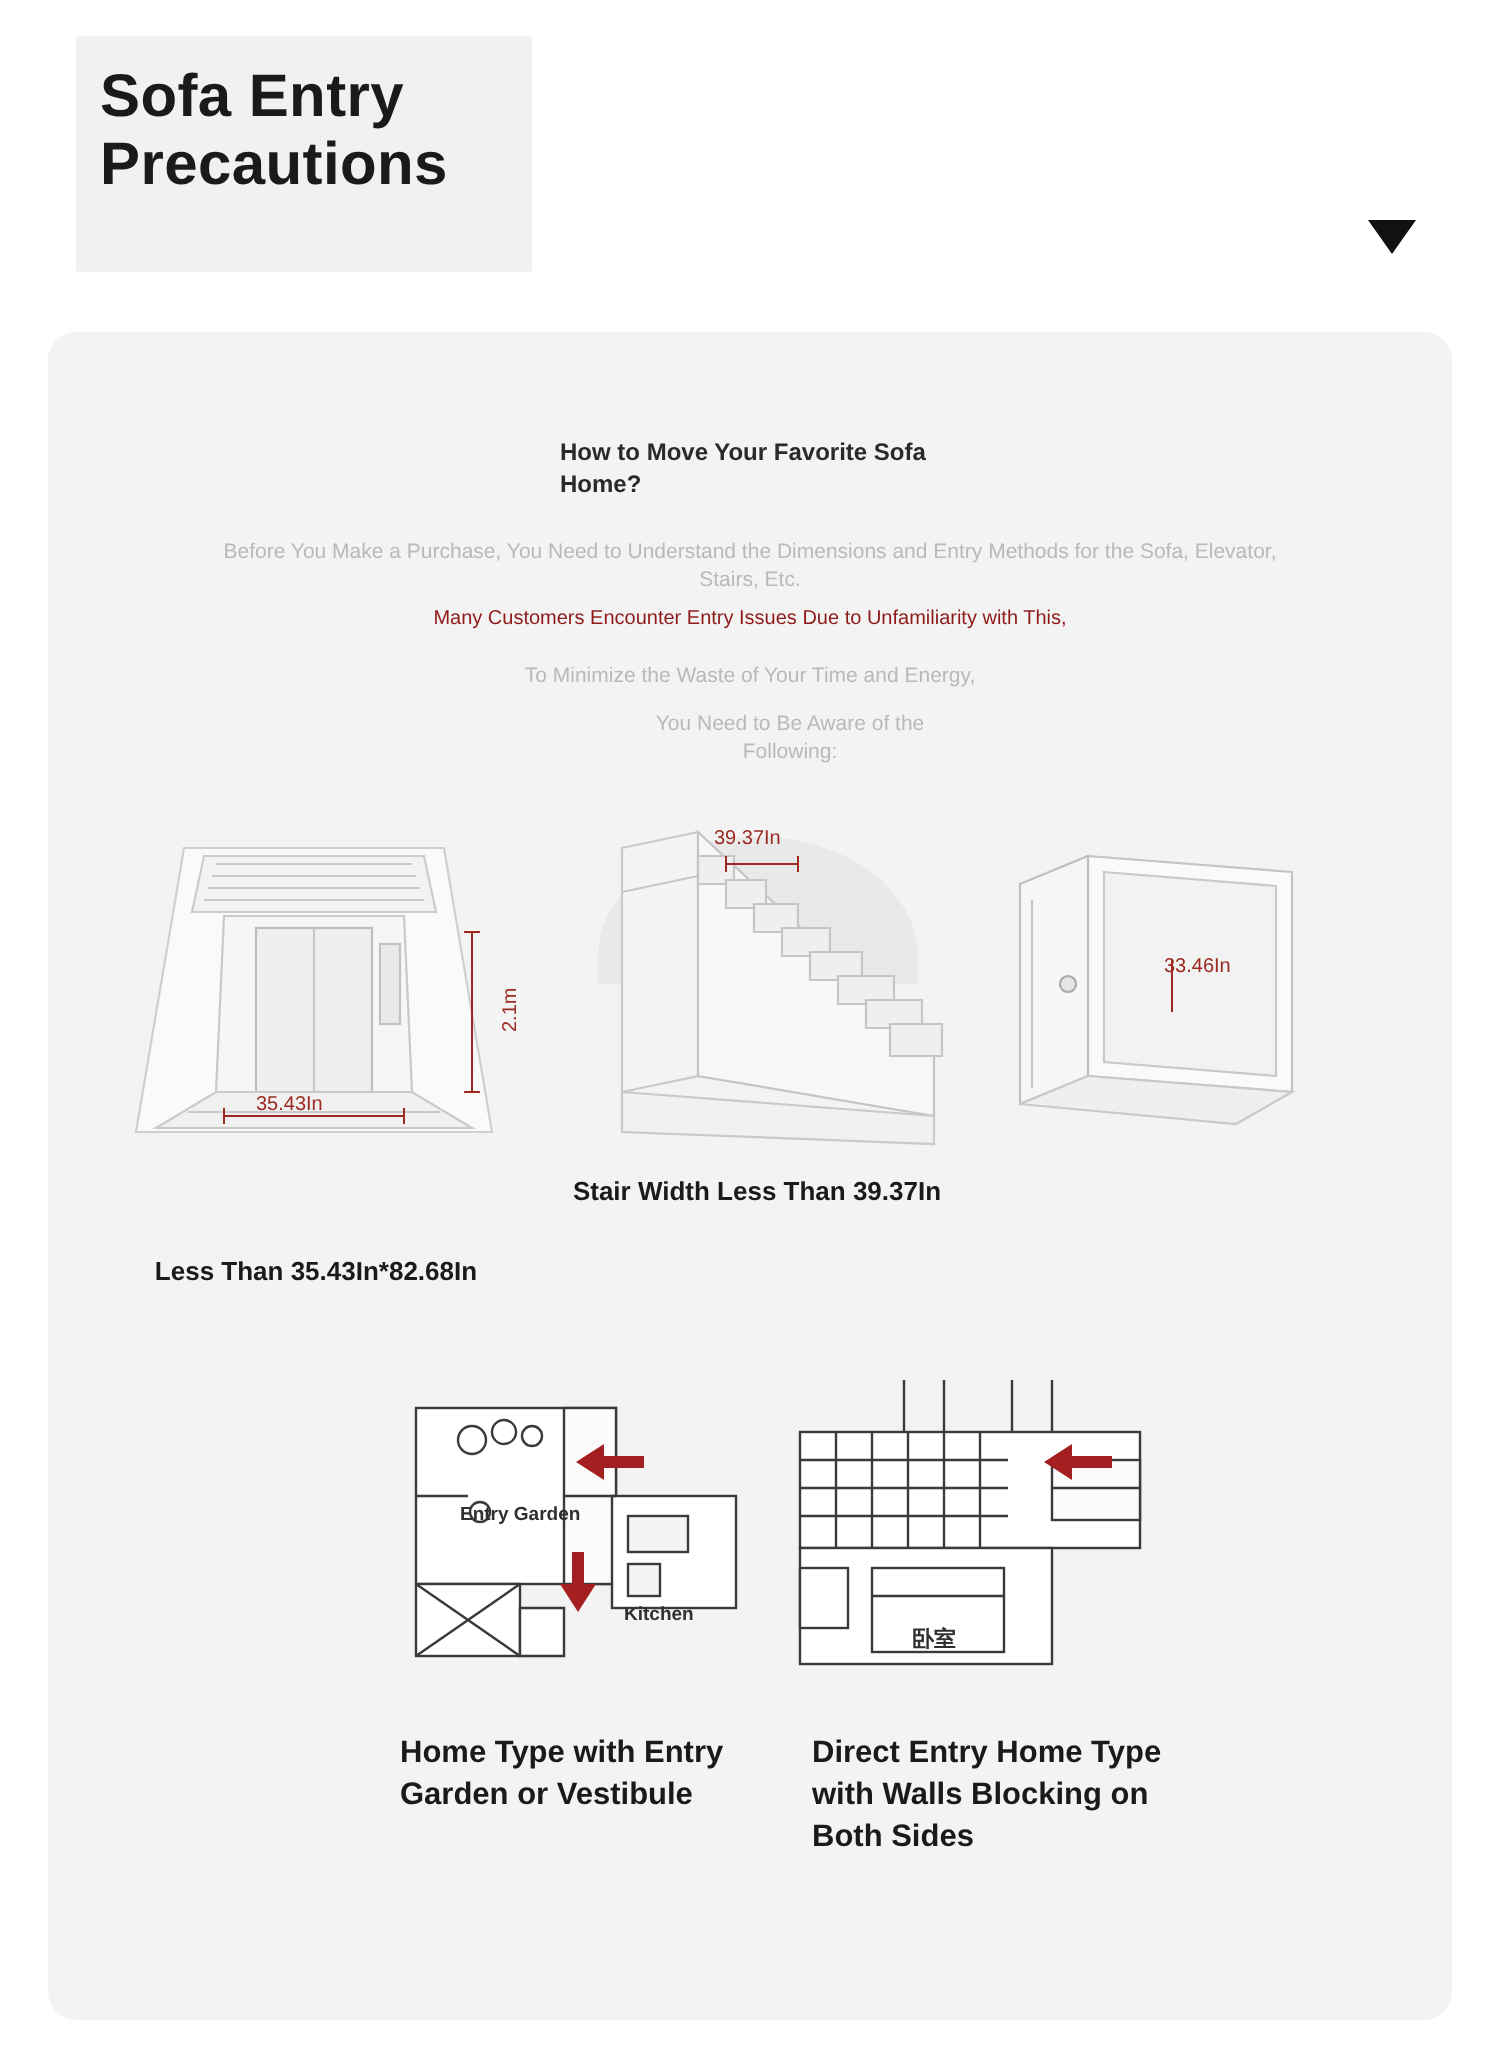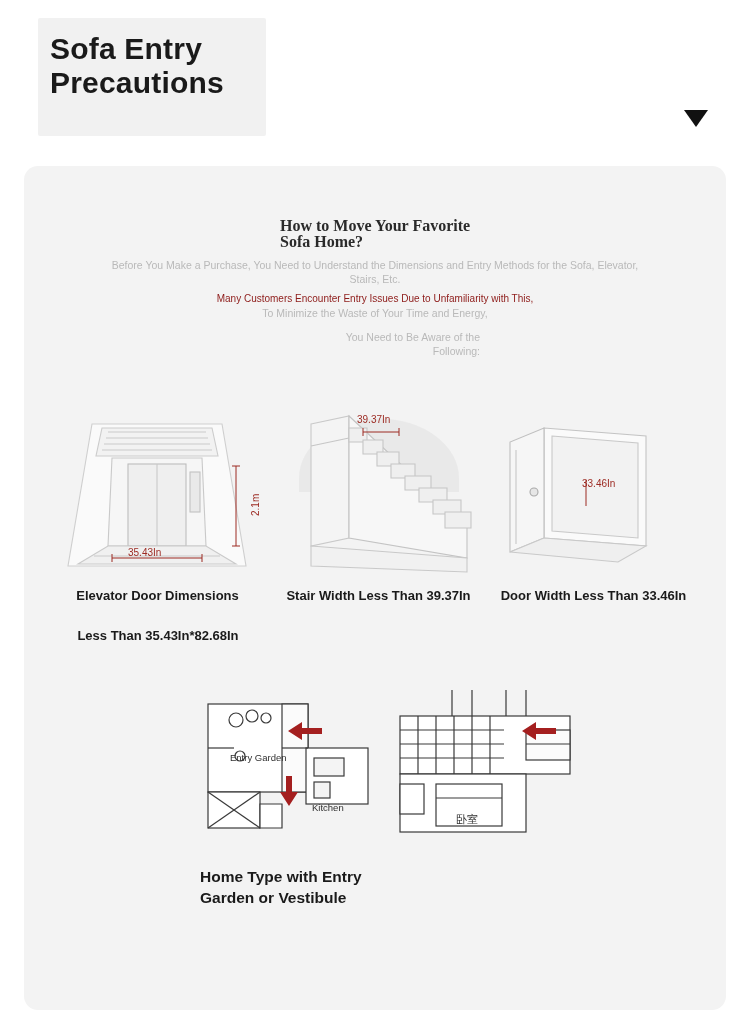--- a/index.html
+++ b/index.html
@@ -67,57 +67,56 @@
   .intro {
     position: absolute;
     left: 0;
     top: 52px;
     width: 702px;
     text-align: center;
   }
   .intro .lead {
     width: 230px;
     margin: 0 auto;
-    font-size: 16px;
+    font-size: 12px;
     font-weight: bold;
     color: #2a2a2a;
     line-height: 16px;
     text-align: left;
     padding-left: 20px;
-    font-family: Liberation Serif, serif;
   }
   .intro .sub1 {
     width: 530px;
-    margin: 8px auto 0;
+    margin: 19px auto 0;
     font-size: 10.5px;
     color: #b9b9b9;
     line-height: 14px;
   }
   .intro .sub-red {
     width: 560px;
     margin: 6px auto 0;
     font-size: 10px;
     color: #8d1a18;
     line-height: 14px;
     font-weight: 500;
   }
   .intro .sub2 {
     width: 420px;
-    margin: 0 auto 0;
+    margin: 14px auto 0;
     font-size: 10.5px;
     color: #b9b9b9;
     line-height: 14px;
   }
   .intro .sub3 {
     width: 210px;
     margin: 10px auto 0;
     font-size: 10.5px;
     color: #b9b9b9;
     line-height: 14px;
-    text-align: right;
+    text-align: center;
     padding-left: 40px;
   }
 
   
   .row1 {
     position: absolute;
     top: 240px;
     left: 0;
     width: 702px;
     height: 300px;
@@ -201,20 +200,21 @@
     line-height: 21px;
     color: #1a1a1a;
   }
   .fig2.g2 .fig2-cap { left: 22px; width: 200px; }
 
   .inline-label {
     position: absolute;
     font-size: 9.5px;
     color: #303030;
     white-space: nowrap;
+    font-weight: bold;
   }
 
   svg { display: block; }
 </style>
 </head>
 <body>
 
 <div class="page">
 
   <div class="header"></div>
@@ -262,21 +262,20 @@
               <line x1="182" y1="60" x2="190" y2="60"></line>
               <line x1="182" y1="140" x2="190" y2="140"></line>
               <line x1="62" y1="152" x2="152" y2="152"></line>
               <line x1="62" y1="148" x2="62" y2="156"></line>
               <line x1="152" y1="148" x2="152" y2="156"></line>
             </g>
           </svg>
           <div class="dim vert" style="left:200px; top:110px;">2.1m</div>
           <div class="dim" style="left:78px; top:141px;text-align:right;">35.43In</div>
         </div>
-        <div class="fig-cap">Elevator Door Dimensions</div>
         <div class="fig-cap2">Less Than 35.43In*82.68In</div>
       </div>
 
       <div class="fig f2">
         <div class="fig-art">
           <svg width="215" height="175" viewBox="0 0 215 175">
 
             <path d="M28,72 A78,58 0 0 1 188,72 L188,86 L28,86 Z" fill="#e6e6e6" opacity="0.75"></path>
             <g fill="none" stroke="#c6c6c6" stroke-width="1.1">
 
@@ -321,21 +320,20 @@
               <circle cx="48" cy="86" r="4" fill="#e6e6e6" stroke="#a9a9a9"></circle>
 
               <polygon points="24,146 58,132 160,140 132,156" fill="#efefef" stroke="#c9c9c9"></polygon>
             </g>
             <g stroke="#9c2a22" stroke-width="1">
               <line x1="100" y1="74" x2="100" y2="100"></line>
             </g>
           </svg>
           <div class="dim" style="left:96px; top:72px;">33.46In</div>
         </div>
-        <div class="fig-cap">Door Width Less Than 33.46In</div>
       </div>
 
     </div>
 
     <div class="row2">
 
       <div class="fig2 g1">
         <div class="fig2-art">
           <svg width="210" height="175" viewBox="0 0 210 175">
             <g fill="none" stroke="#3a3a3a" stroke-width="1.2">
@@ -404,18 +402,19 @@
 
               <rect x="16" y="98" width="24" height="30" fill="#ffffff"></rect>
             </g>
 
             <g fill="#a41f1f">
               <polygon points="172,42 152,42 152,36 138,45 152,54 152,48 172,48"></polygon>
             </g>
           </svg>
           <div class="inline-label" style="left:72px; top:126px; font-size:11px;">卧室</div>
         </div>
+        <div class="fig2-cap">Direct Entry Home Type with Walls Blocking on Both Sides</div>
       </div>
 
     </div>
 
   </div>
 </div>
 
 </body></html>

